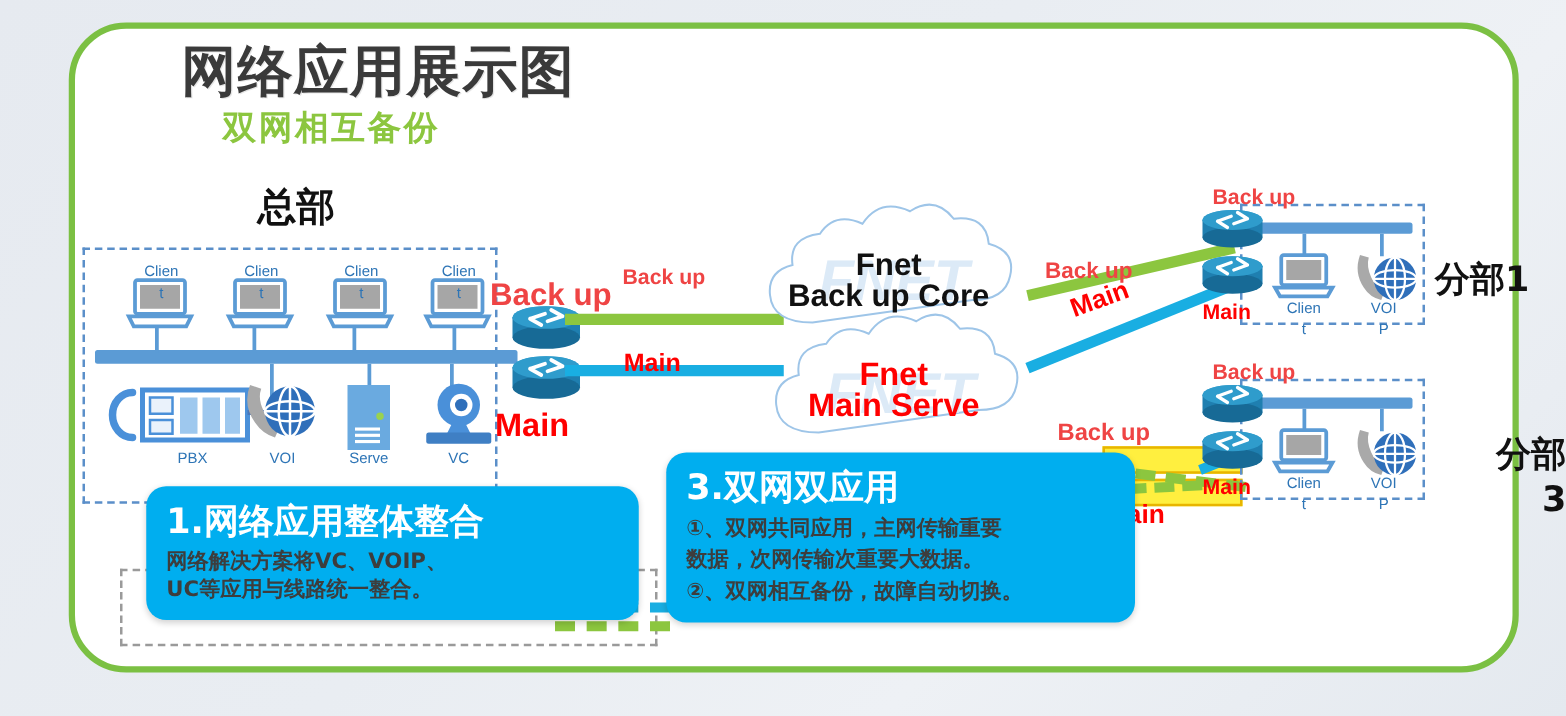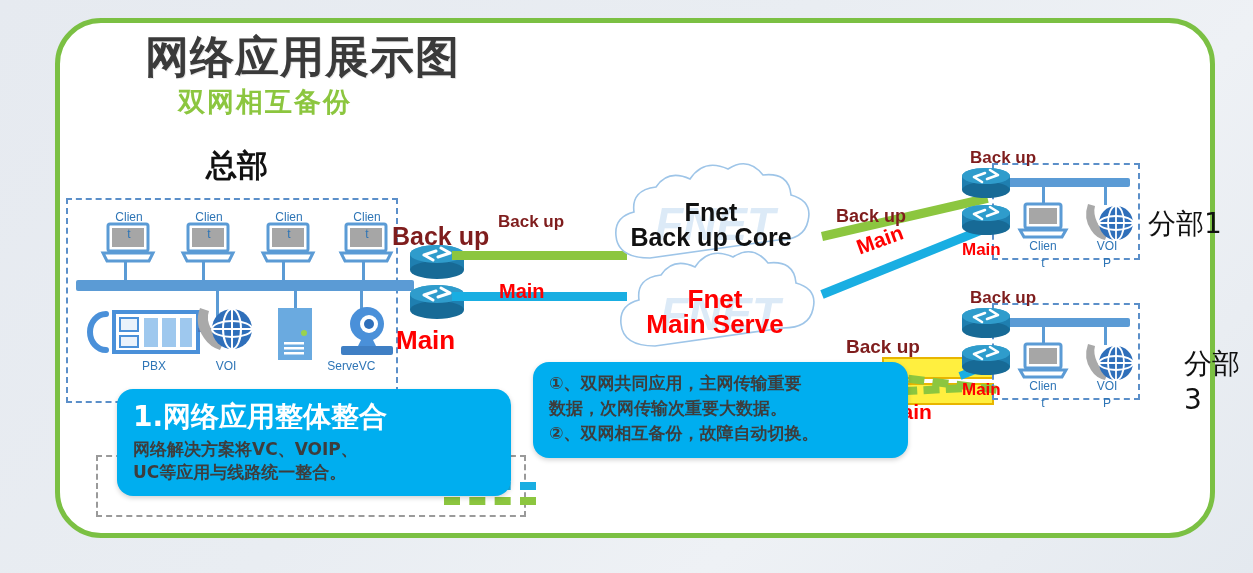--- a/index.html
+++ b/index.html
@@ -30,22 +30,23 @@
     position:absolute;left:178px;top:84px;
     font-size:27px;font-weight:bold;color:#8cc63f;letter-spacing:2px;
     font-family:"DejaVu Sans","Liberation Sans",sans-serif;
   }
   .hq-title{
     position:absolute;left:206px;top:145px;
     font-size:31px;font-weight:bold;color:#111;
     font-family:"DejaVu Sans","Liberation Sans",sans-serif;
   }
   .branch-title{
-    position:absolute;font-size:28px;font-weight:normal;color:#111;
-    font-family:"DejaVu Sans","Liberation Sans",sans-serif;
+    position:absolute;font-size:28px;font-weight:bold;color:#111;
+    font-family:"DejaVu Sans","Liberation Sans",sans-serif;
+    text-align:right;
   }
   #branch1-title{left:1148px;top:205px;}
   #branch3-title{left:1148px;top:345px;margin-left:36px;}
 
   
   .dash-box{position:absolute;border:2px dashed #5b8fc9;box-sizing:border-box;}
   #hq-box{left:66px;top:198px;width:332px;height:205px;}
   #b1-box{left:992px;top:163px;width:148px;height:97px;}
   #b3-box{left:992px;top:303px;width:148px;height:97px;}
   #bottom-box{left:96px;top:455px;width:430px;height:62px;border-color:#9a9a9a;}
@@ -67,21 +68,21 @@
 
   
   .line{position:absolute;transform-origin:0 50%;}
   .green-line{background:#8cc63f;height:9px;}
   .blue-line{background:#19aee2;height:9px;}
   .dash-green{height:0;border-top:8px dashed #8cc63f;}
   .dash-blue{height:0;border-top:8px dashed #19aee2;}
 
   
   .cap{position:absolute;font-weight:bold;font-family:"Liberation Sans",sans-serif;}
-  .cap-black{color:#7f1d1d;}
+  .cap-black{color:#ef4444;}
   .cap-red{color:#ff0000;}
 
   
   .hl{position:absolute;background:#ffef3f;border:2px solid #e8b500;box-sizing:border-box;}
   #hl1{left:882px;top:357px;width:112px;height:22px;}
   #hl2{left:882px;top:383px;width:112px;height:22px;}
 
   
   .callout{
     position:absolute;background:#00aeef;border-radius:16px;
@@ -204,21 +205,21 @@
 
   <div class="dev" style="left:272px;top:306px;">
     <svg width="46" height="56" viewBox="0 0 46 56">
       <rect x="6" y="2" width="34" height="52" fill="#6aaae0"></rect>
       <circle cx="32" cy="27" r="3" fill="#9ad24e"></circle>
       <rect x="12" y="36" width="20" height="2.5" fill="#ffffff"></rect>
       <rect x="12" y="41" width="20" height="2.5" fill="#ffffff"></rect>
       <rect x="12" y="46" width="20" height="2.5" fill="#ffffff"></rect>
     </svg>
   </div>
-  <div class="dev-label" style="left:268px;top:358px;margin-left:48px;">Serve</div>
+  <div class="dev-label" style="left:268px;top:358px;">Serve</div>
 
   <div class="dev" style="left:336px;top:304px;">
     <svg width="62" height="56" viewBox="0 0 62 56">
       <circle cx="31" cy="20" r="17" fill="#4a90d9"></circle>
       <circle cx="33" cy="20" r="9" fill="#ffffff"></circle>
       <circle cx="33" cy="20" r="5" fill="#2f6fba"></circle>
       <path d="M25 36 h12 l4 8 h-20 Z" fill="#4a90d9"></path>
       <rect x="5" y="42" width="52" height="9" rx="2" fill="#3f7fc4"></rect>
     </svg>
   </div>
@@ -389,16 +390,17 @@
   <div class="line dash-blue" style="left:444px;top:482px;width:92px;"></div>
   <div class="line dash-green" style="left:444px;top:497px;width:92px;"></div>
 
   <div class="callout" id="callout1">
     <h3>1.网络应用整体整合</h3>
     <p>网络解决方案将VC、VOIP、<br>UC等应用与线路统一整合。</p>
   </div>
 
 
   <div class="callout" id="callout3">
+    <h3>3.双网双应用</h3>
     <p>①、双网共同应用，主网传输重要<br>数据，次网传输次重要大数据。<br>②、双网相互备份，故障自动切换。</p>
   </div>
 
 </div>
 
 </body></html>

